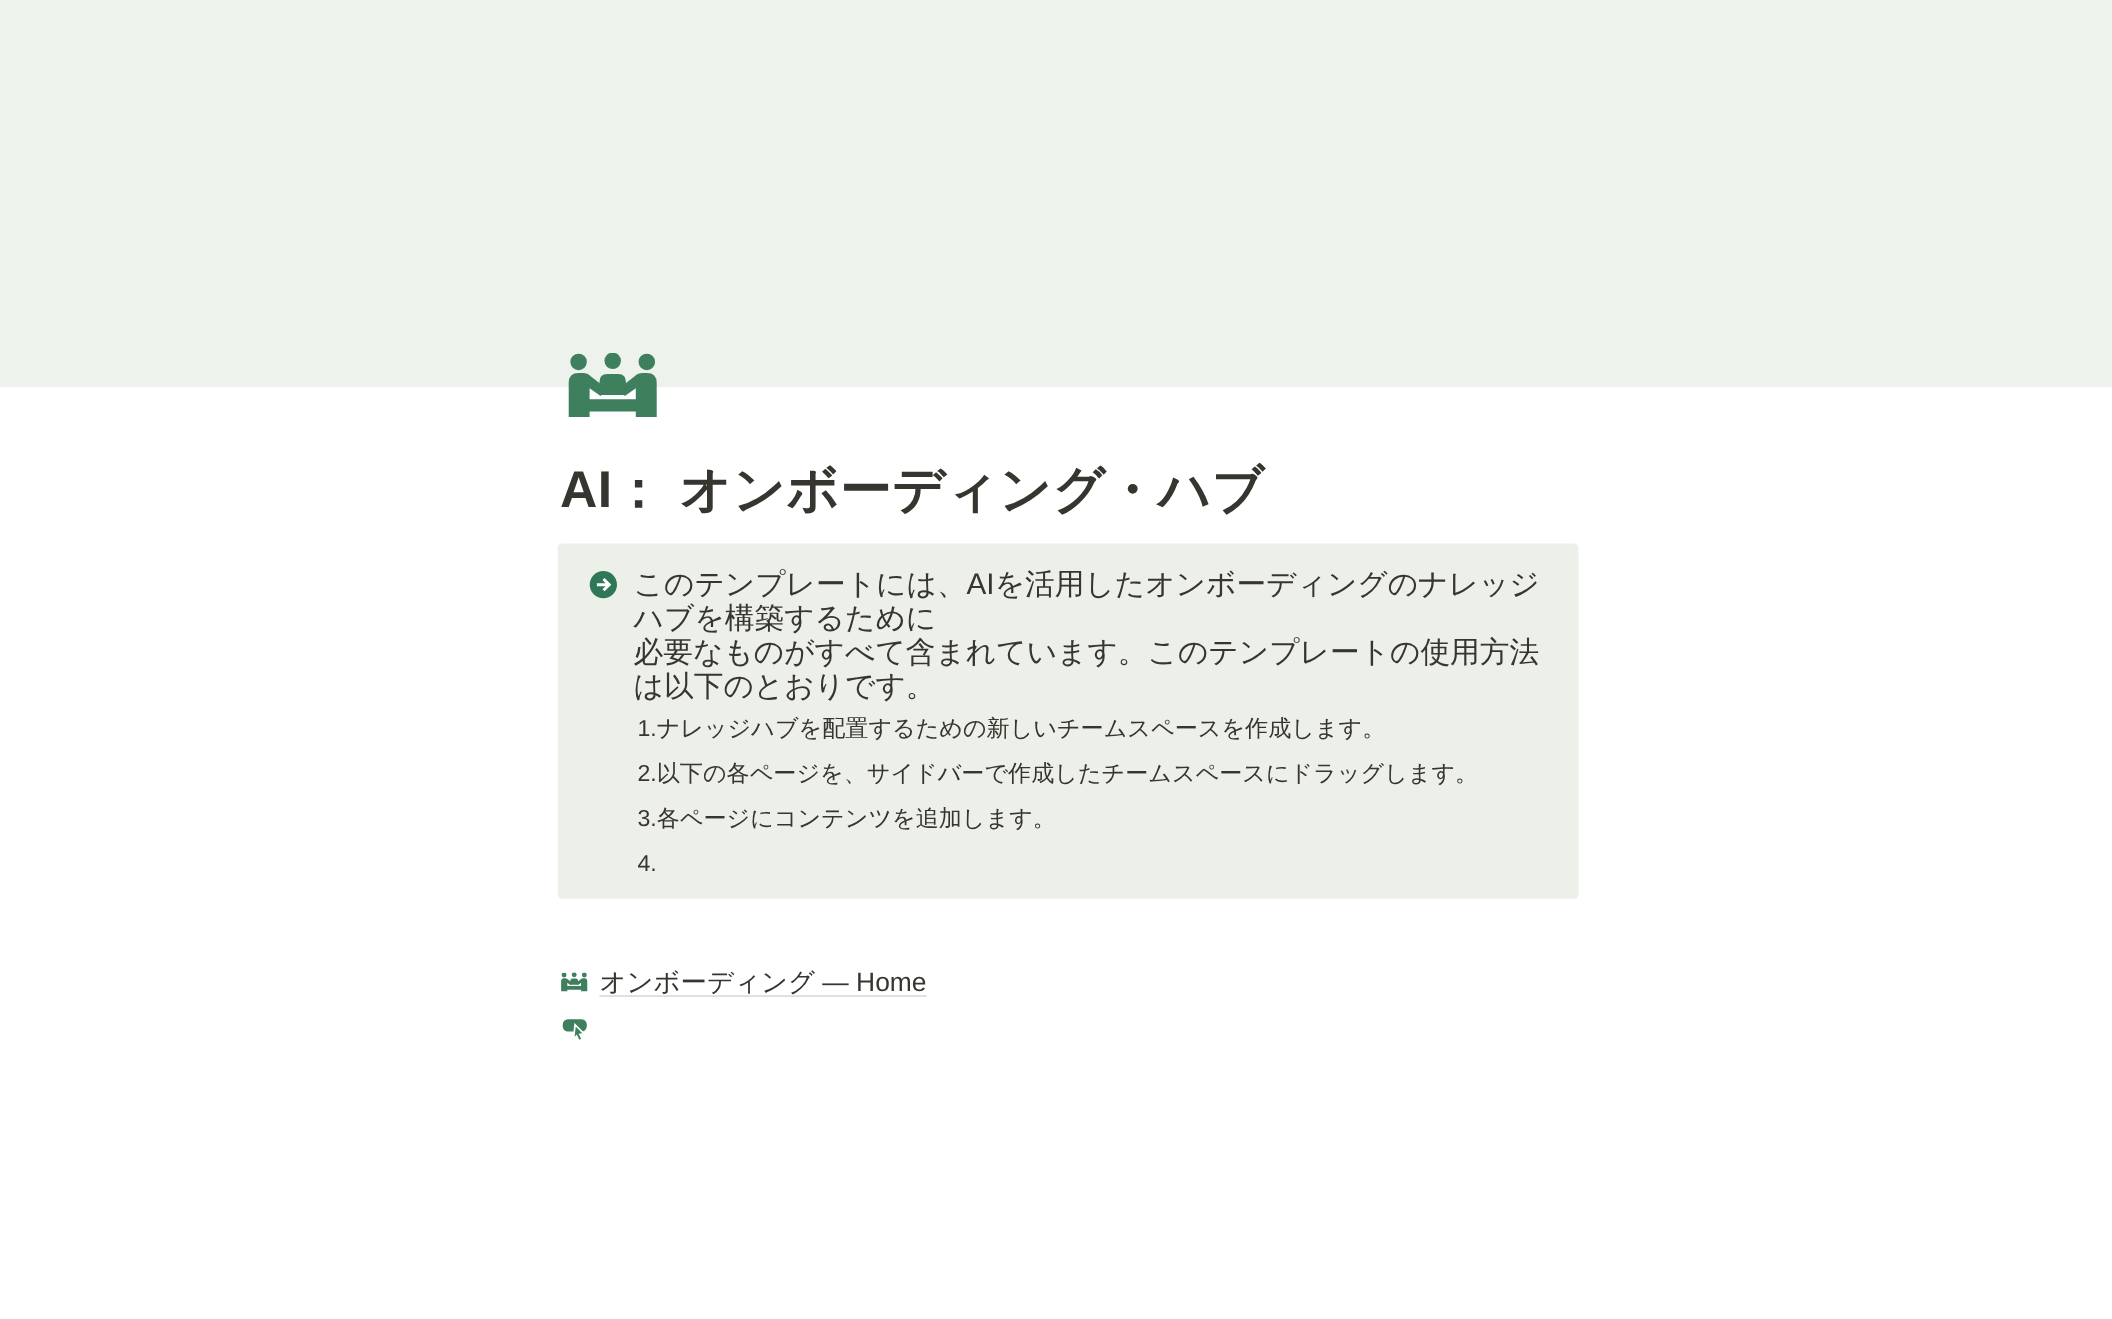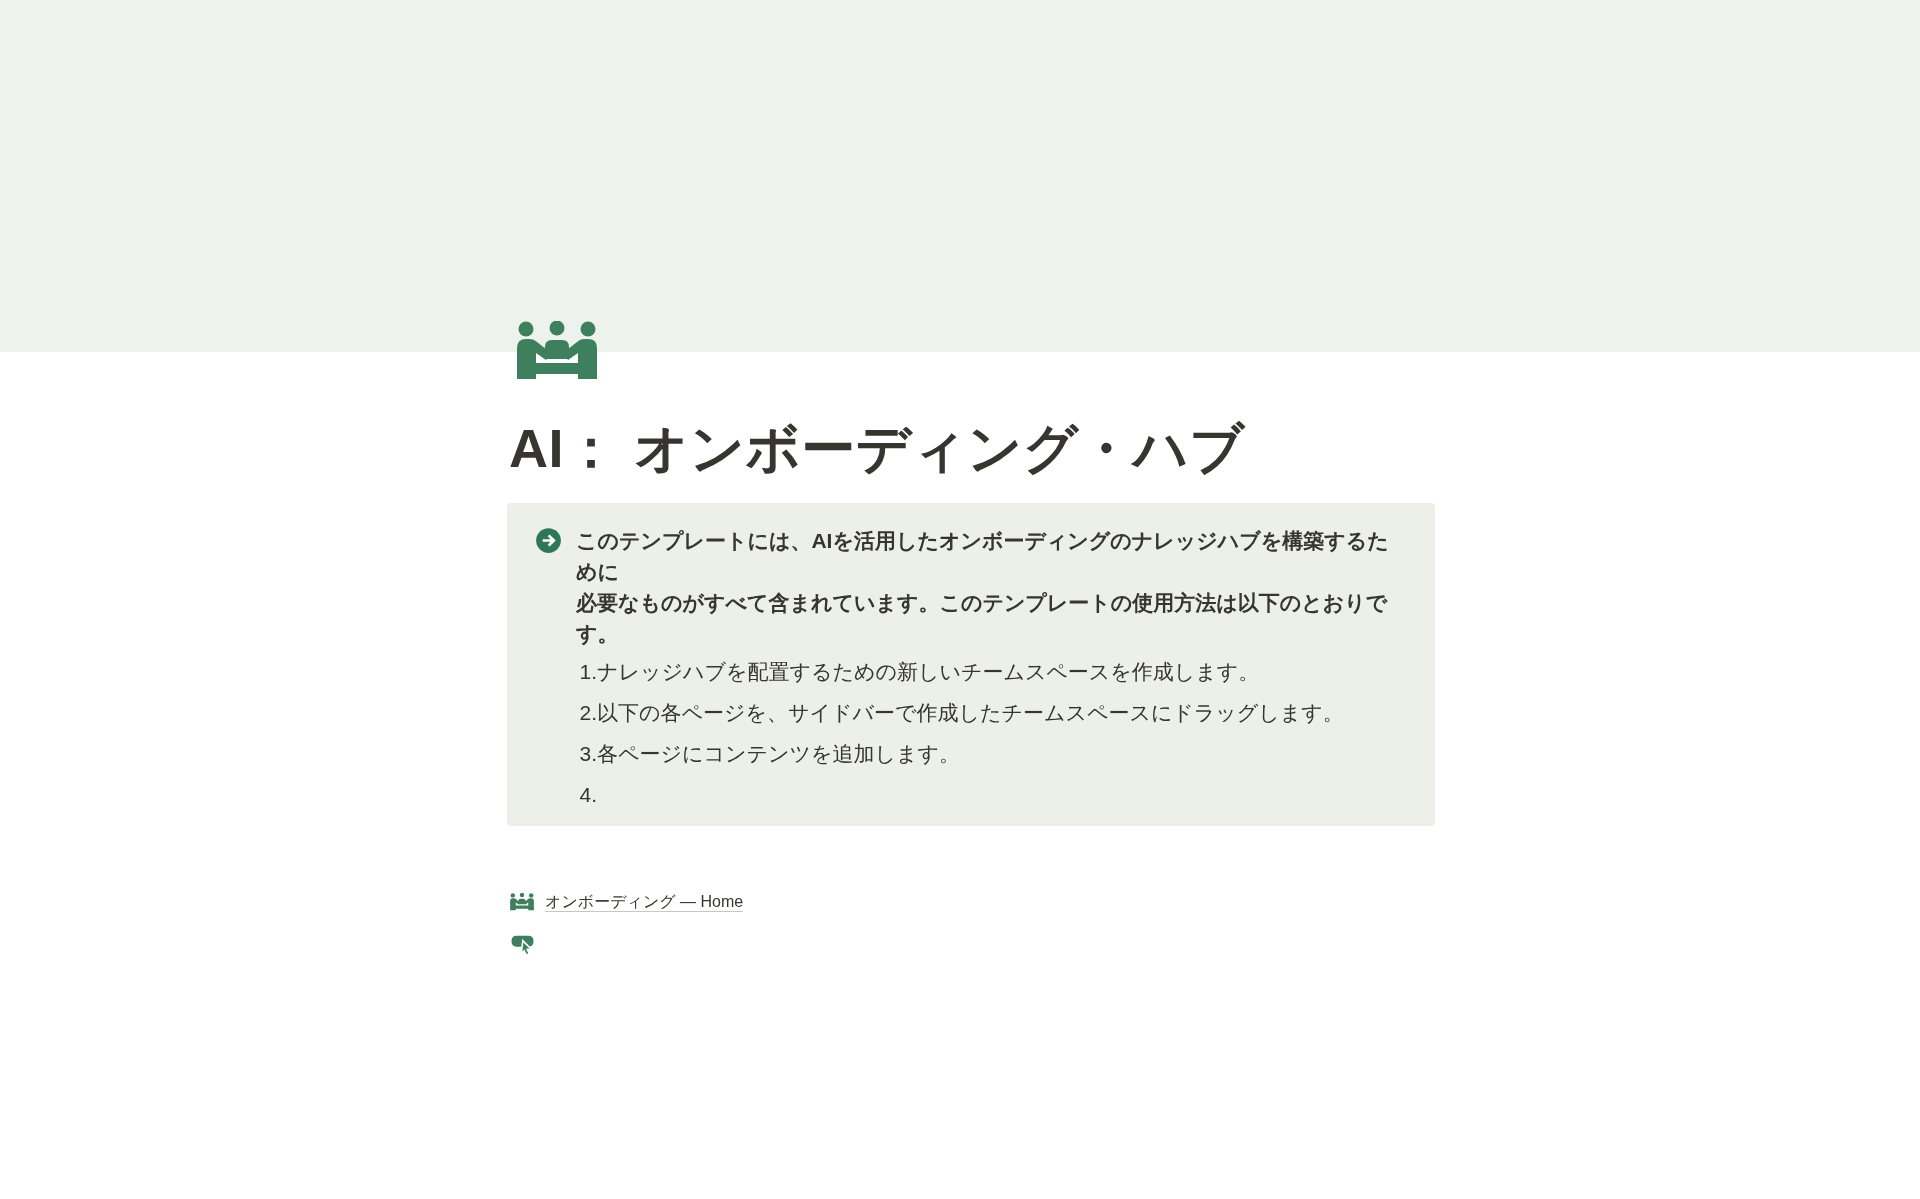--- a/index.html
+++ b/index.html
@@ -20,43 +20,43 @@
     width: 928px;
   }
   .page-icon-wrap {
     margin-top: -31px;
     width: 100px; height: 64px;
     display: block;
   }
   .page-icon-wrap svg { display: block; width: 100%; height: 100%; }
   .page-title {
     margin: 32px 0 0 2px;
-    font-size: 54px;
+    font-size: 47px;
     line-height: 1.18;
     font-weight: 700;
     letter-spacing: 0.5px;
   }
   .callout {
     margin-top: 22px;
     width: 100%;
     background: #edefe9;
     border-radius: 4px;
     padding: 22px 28px 16px 28px;
   }
   .callout-head { display: flex; align-items: flex-start; }
   .callout-icon {
     flex: none;
     width: 27px; height: 27px;
     margin-top: 2px;
   }
   .callout-icon svg { display: block; width: 100%; height: 100%; }
   .callout-intro {
     margin-left: 14px;
-    font-weight: 700;
-    font-size: 21px;
+    font-weight: 400;
+    font-size: 27px;
     line-height: 31px;
   }
   .steps { margin: 8px 0 0 40px; }
   .step {
     display: flex;
     font-size: 21px;
     line-height: 30px;
     margin-bottom: 11px;
   }
   .step:last-child { margin-bottom: 0; }
@@ -73,21 +73,21 @@
   .link-icon {
     flex: none;
     width: 30px;
     display: flex;
     align-items: center;
     justify-content: center;
     margin-right: 8px;
   }
   .link-icon svg { display: block; }
   .link-label {
-    font-size: 16px;
+    font-size: 24px;
     line-height: 26px;
     color: #37352f;
     text-decoration: underline;
     text-decoration-color: rgba(55, 53, 47, 0.28);
     text-decoration-thickness: 1px;
     text-underline-offset: 4px;
   }
 </style>
 </head>
 <body>

